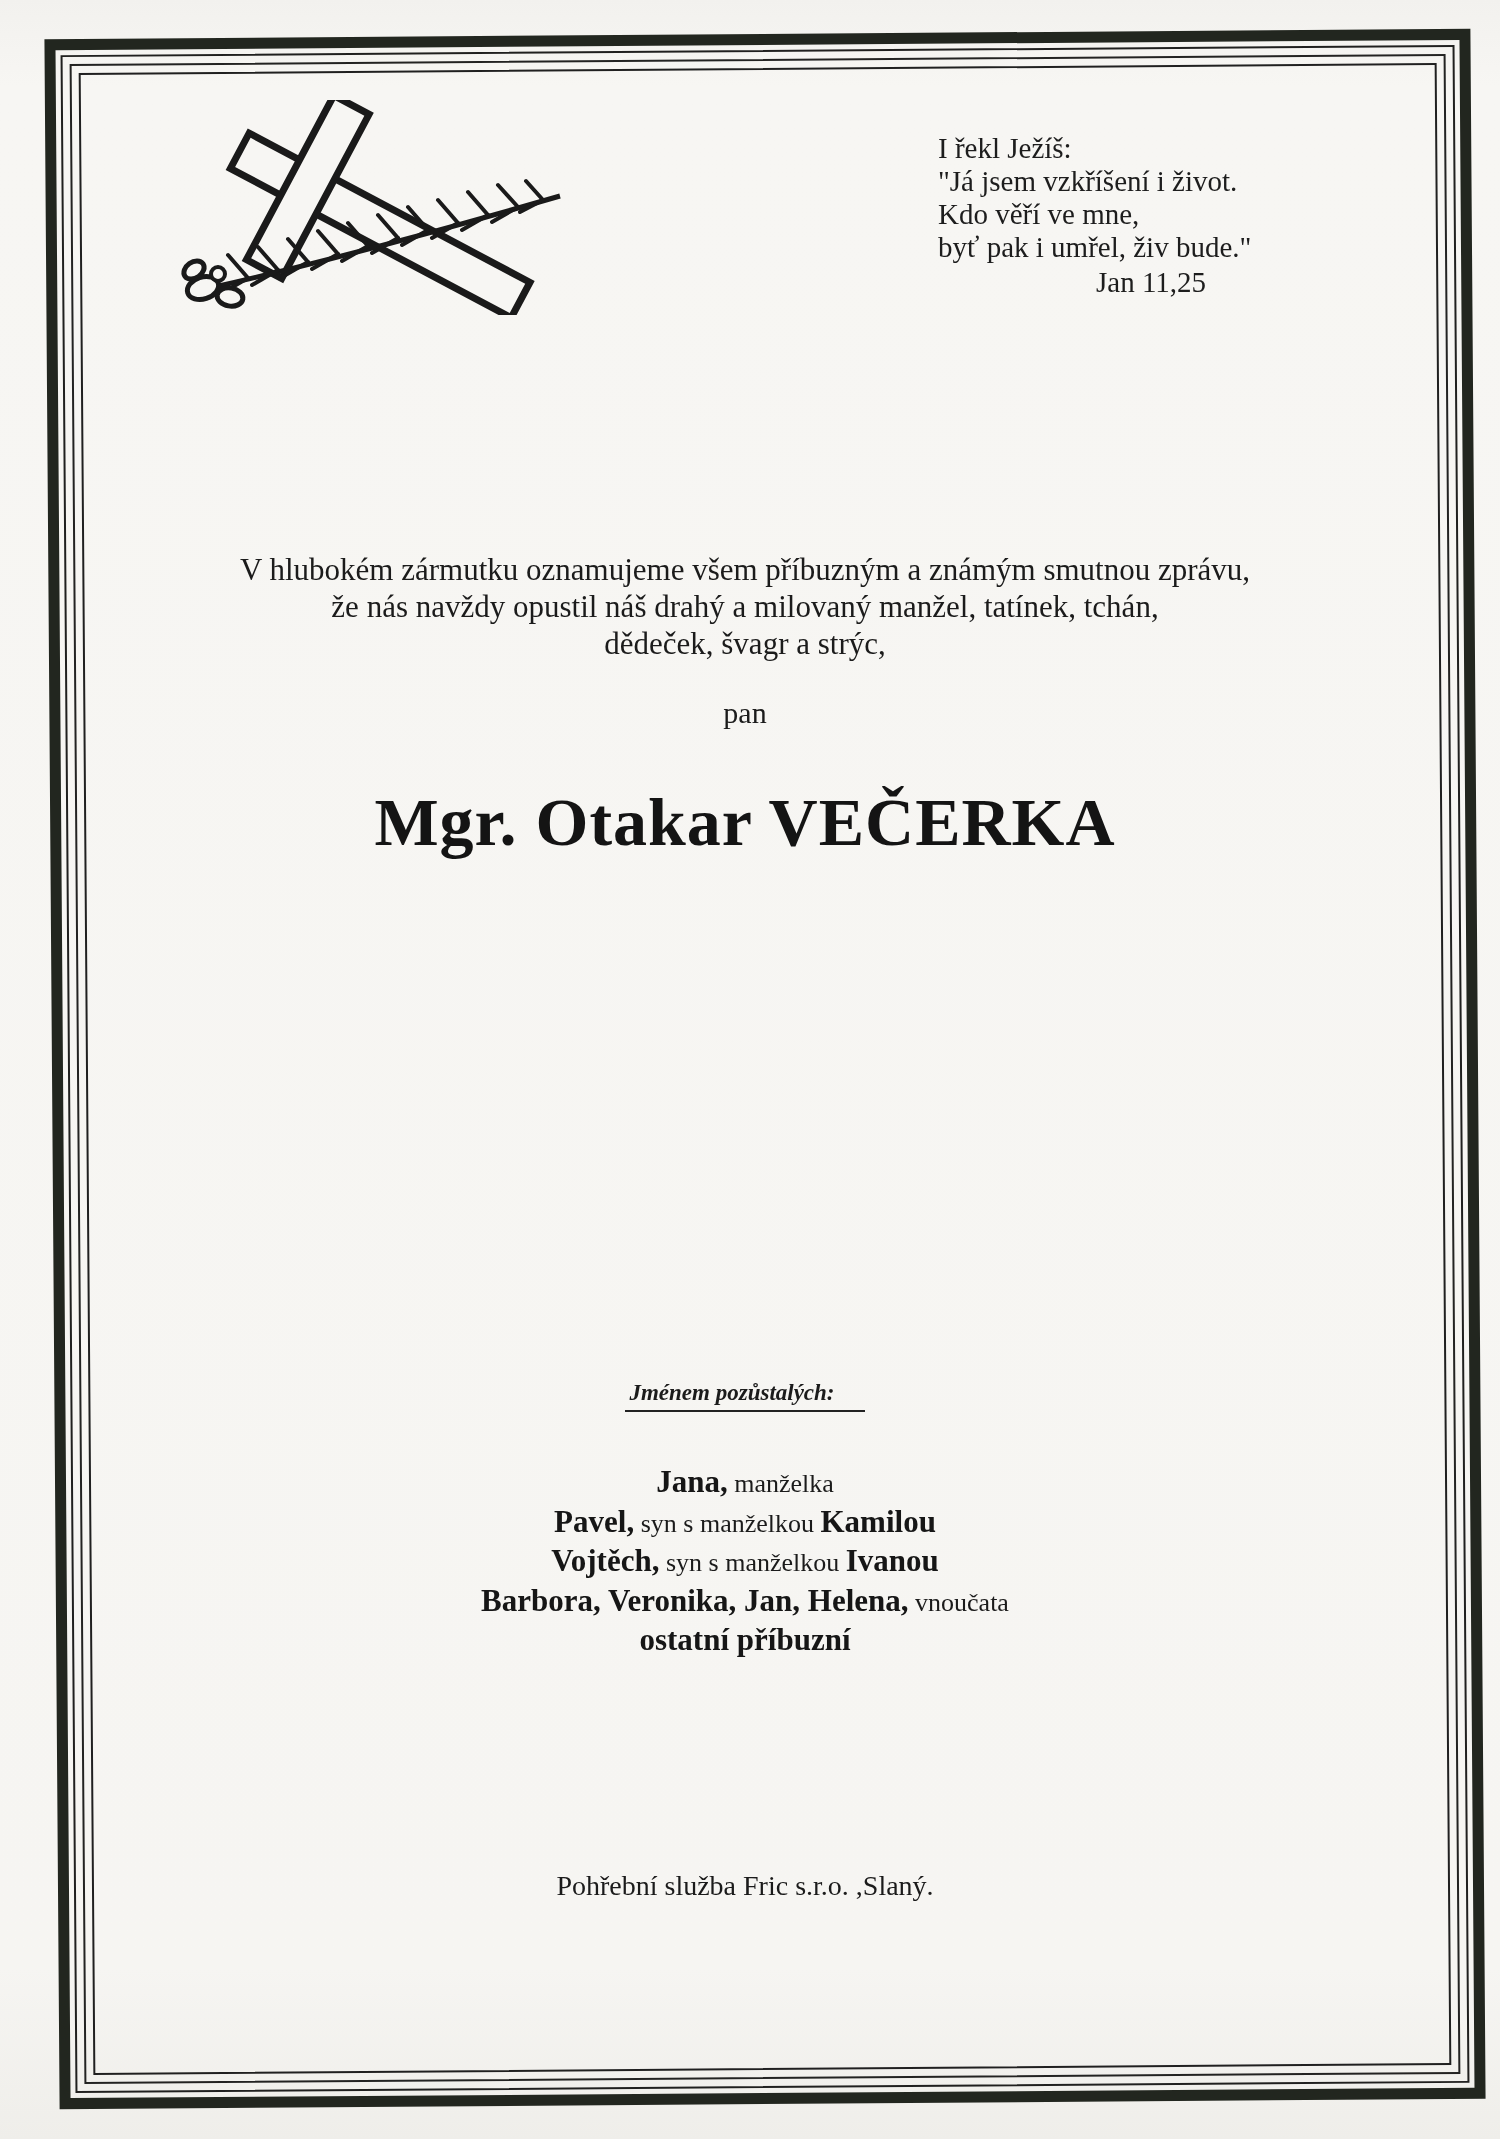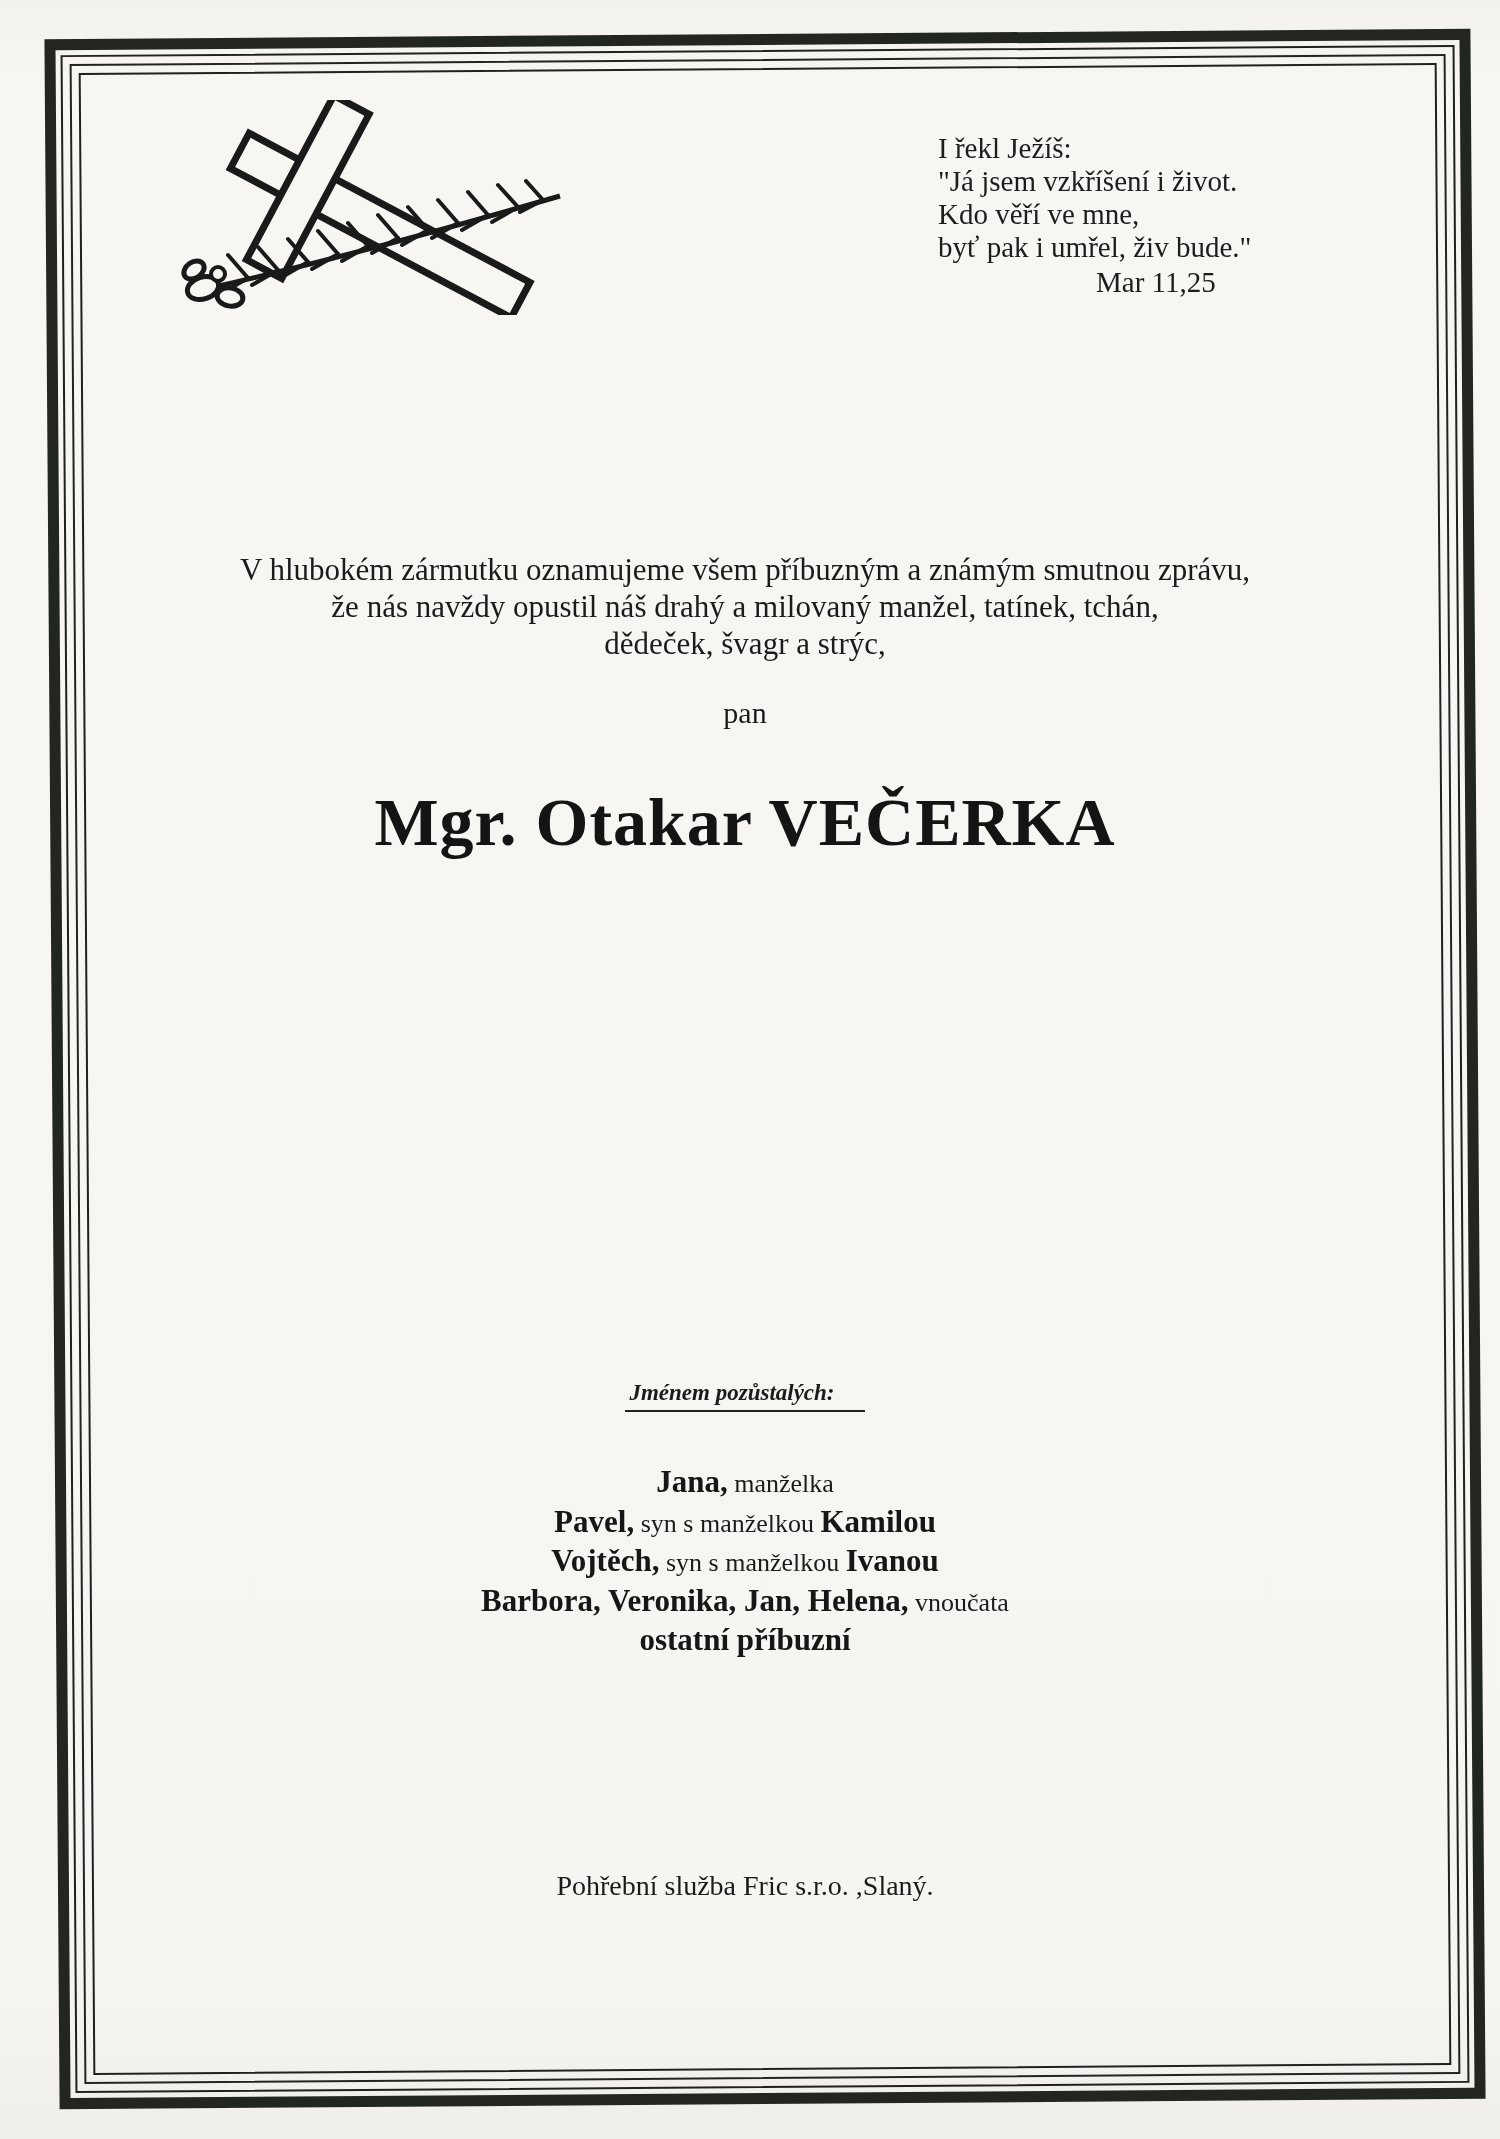--- a/index.html
+++ b/index.html
@@ -88,21 +88,21 @@
         <ellipse class="art-fill" stroke-width="5" cx="46" cy="170" rx="11" ry="8" transform="rotate(-35 46 170)"></ellipse>
         <circle class="art-fill" stroke-width="4" cx="70" cy="174" r="7"></circle>
       </g>
     </svg>
 
     <div class="quote">
       <div>I řekl Ježíš:</div>
       <div>"Já jsem vzkříšení i život.</div>
       <div>Kdo věří ve mne,</div>
       <div>byť pak i umřel, živ bude."</div>
-      <div class="quote-ref">Mar 11,25</div>
+      <div class="quote-ref">Jan 11,25</div>
     </div>
 
     <div class="center-line announcement">
       <div>V hlubokém zármutku oznamujeme všem příbuzným a známým smutnou zprávu,</div>
       <div>že nás navždy opustil náš drahý a milovaný manžel, tatínek, tchán,</div>
       <div>dědeček, švagr a strýc,</div>
     </div>
 
     <div class="center-line deceased">Mgr. Otakar VEČERKA</div>
 

